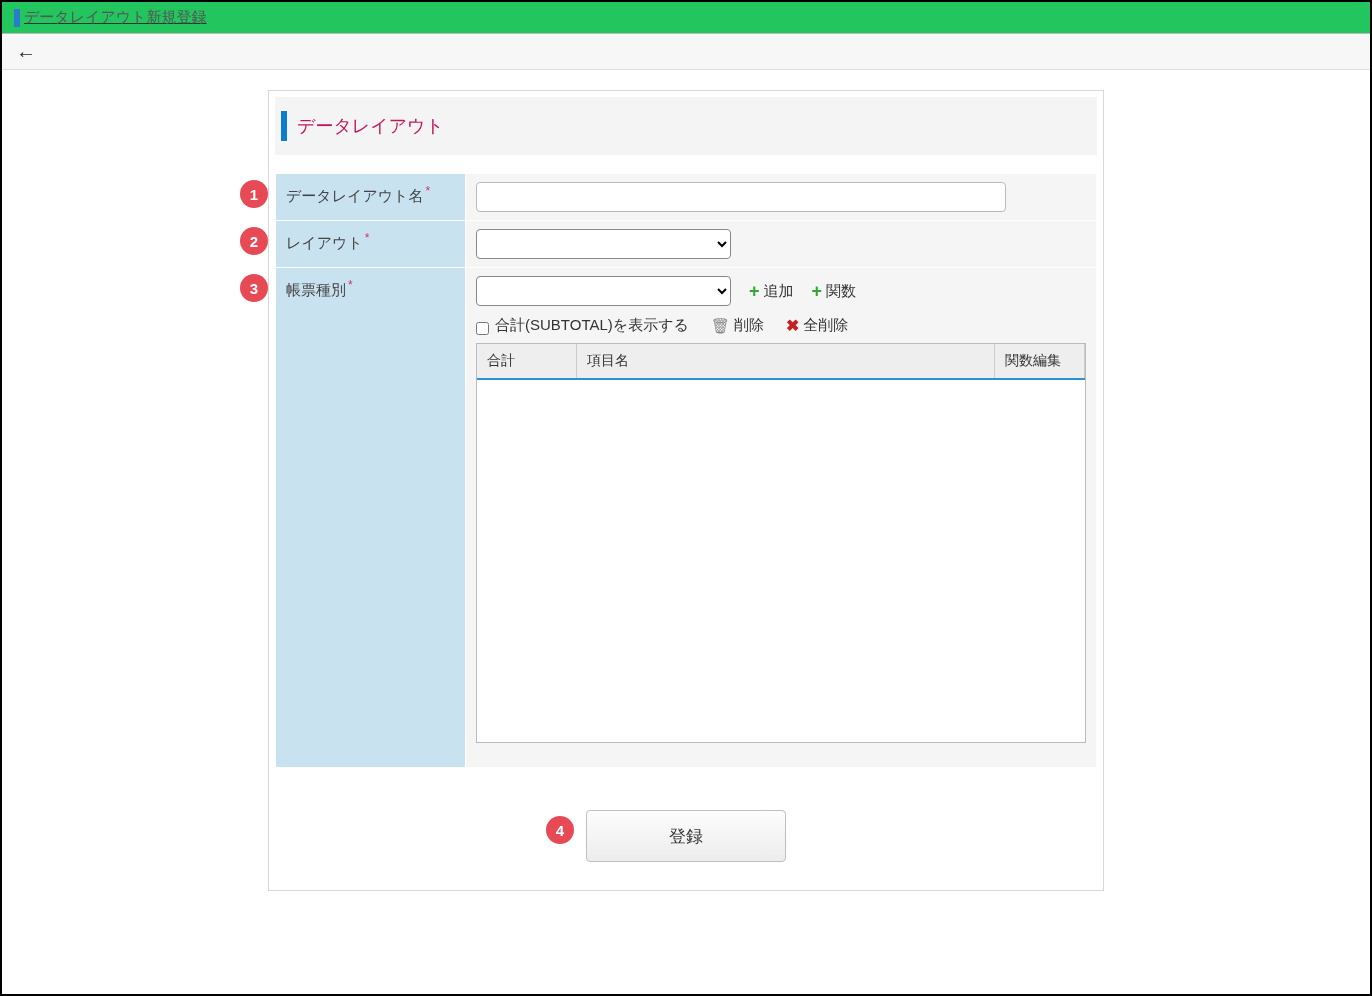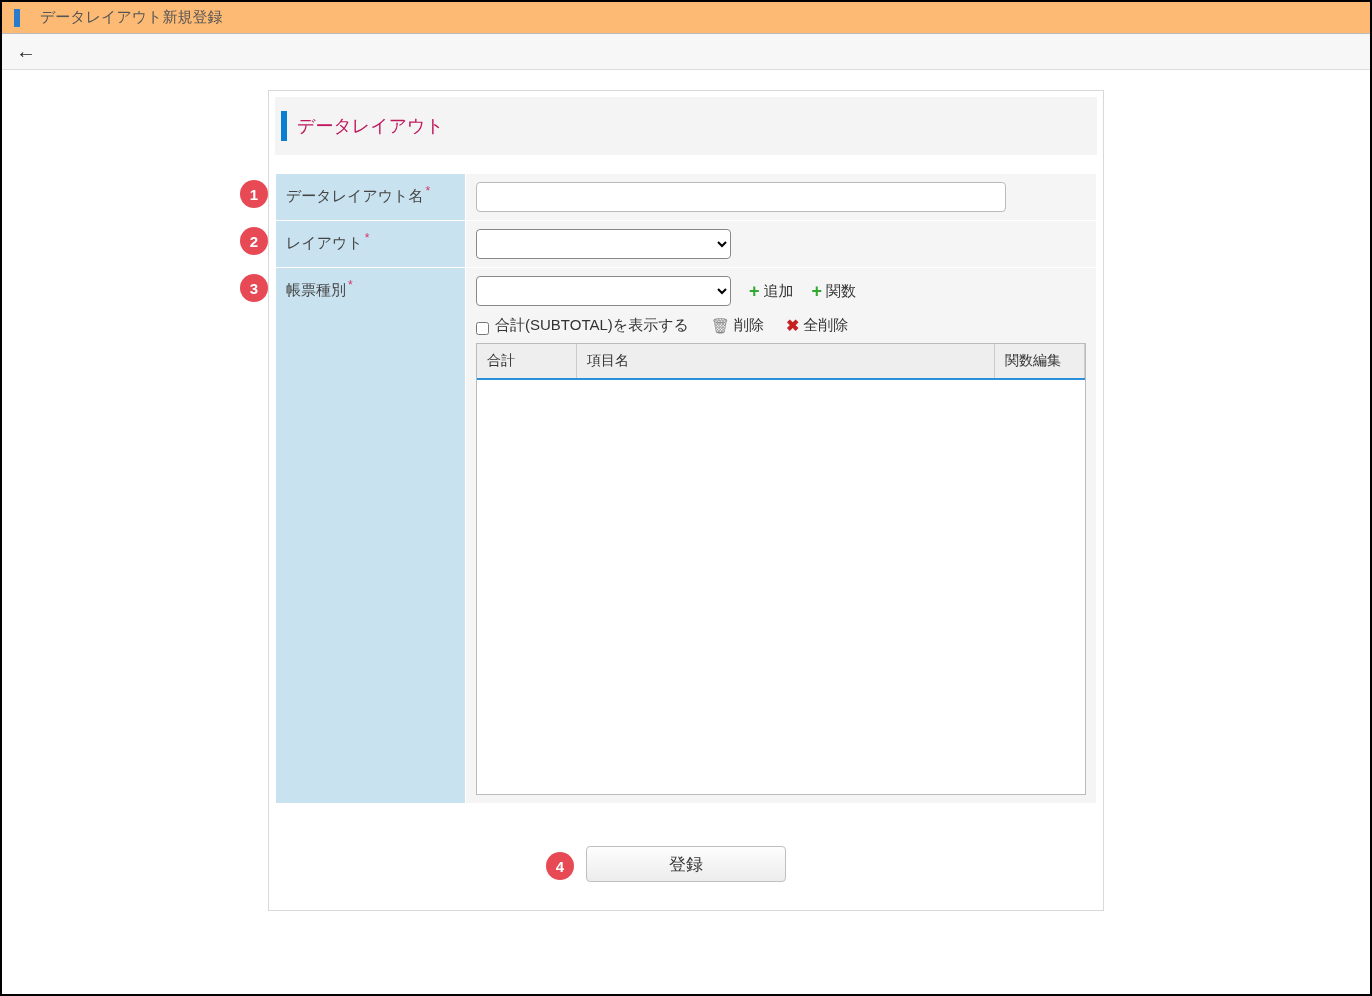--- a/index.html
+++ b/index.html
@@ -7,26 +7,27 @@
     font-family: "Meiryo", "Hiragino Kaku Gothic Pro", sans-serif;
     font-size: 14px;
     color: #333;
     background: #fff;
     border: 2px solid #000;
     width: 1372px;
     height: 996px;
     overflow: hidden;
   }
   .title-bar {
-    background: #fdba74;
+    background: #22c55e;
     border-bottom: 1px solid #bbb;
     padding: 6px 12px;
     display: flex;
     align-items: center;
-    gap: 20px;
+    gap: 4px;
+    text-decoration: underline;
   }
   .title-bar .marker {
     width: 6px;
     height: 18px;
     background: #2b7bcc;
   }
   .title-bar .title-text {
     color: #555;
     font-size: 15px;
   }
@@ -153,21 +154,21 @@
   }
   .layout-row2 label {
     display: inline-flex;
     align-items: flex-end;
     gap: 6px;
     cursor: pointer;
   }
   .grid {
     border: 1px solid #bbb;
     background: #fff;
-    height: 452px;
+    height: 400px;
   }
   .grid-header {
     display: flex;
     background: #eee;
     border-bottom: 2px solid #2b90d9;
   }
   .grid-header .gh {
     padding: 8px 10px;
     font-size: 14px;
     color: #333;
@@ -181,21 +182,21 @@
     overflow: auto;
   }
   .footer {
     display: flex;
     justify-content: center;
     padding: 24px 0 28px 0;
     position: relative;
   }
   .submit-btn {
     width: 200px;
-    height: 36px;
+    height: 52px;
     background: linear-gradient(#fdfdfd,#ececec);
     border: 1px solid #bfbfbf;
     border-radius: 4px;
     font-size: 17px;
     color: #333;
     cursor: pointer;
   }
   .callout {
     position: absolute;
     width: 28px;

